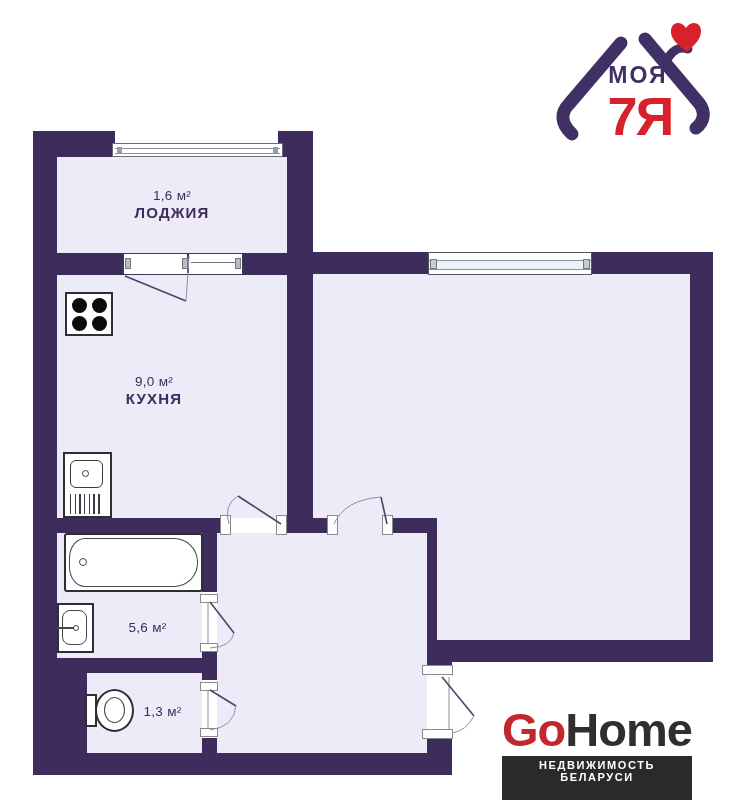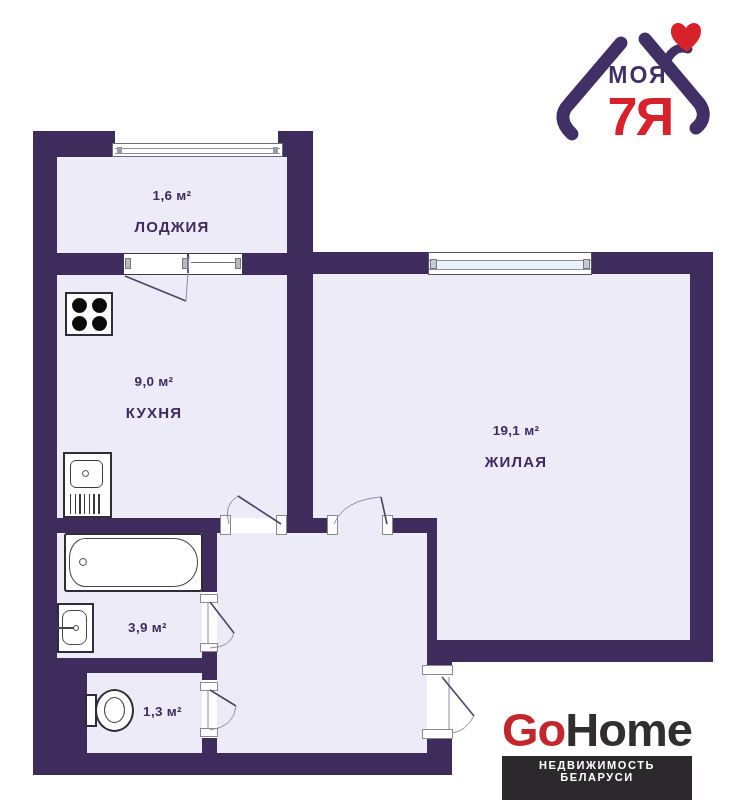--- a/index.html
+++ b/index.html
@@ -11,22 +11,22 @@
     --page-bg:#ffffff;
   }
   html,body{margin:0;padding:0;background:var(--page-bg);
     font-family:"Liberation Sans","DejaVu Sans",sans-serif;}
   #canvas{position:relative;width:737px;height:800px;background:var(--page-bg);overflow:hidden;}
   .abs{position:absolute;}
   .room{position:absolute;background:var(--room-fill);}
   .wall{position:absolute;background:var(--wall);z-index:2;}
   .jamb{position:absolute;background:#fdfdfd;border:1px solid var(--jamb-border);z-index:4;box-sizing:border-box;}
   .label{position:absolute;z-index:5;text-align:center;color:var(--ink);}
-  .label .area{font-size:13.5px;font-weight:700;letter-spacing:.3px;}
-  .label .rname{font-size:15px;font-weight:700;letter-spacing:1.2px;margin-top:15px;}
+  .label .area{font-size:13.5px;font-weight:400;letter-spacing:.3px;}
+  .label .rname{font-size:15px;font-weight:700;letter-spacing:1.2px;margin-top:1px;}
   .window{position:absolute;background:#fff;box-sizing:border-box;z-index:3;}
   #svg-overlay{position:absolute;left:0;top:0;z-index:6;pointer-events:none;}
   .leaf{stroke:var(--leaf-line);stroke-width:1.6;fill:none;}
   .arc{stroke:var(--arc-line);stroke-width:1;fill:none;}
   .fixture{position:absolute;background:#fff;border:2px solid var(--fixture-line);box-sizing:border-box;z-index:3;}
   .burner{position:absolute;width:15px;height:15px;border-radius:50%;background:#0c0c0c;}
   
   .logo-arm{stroke:var(--logo-purple);fill:none;stroke-linecap:round;}
   .logo-heart{fill:var(--logo-red);stroke:none;}
   .moya{position:absolute;z-index:7;text-align:center;font-weight:700;color:var(--logo-purple);}
@@ -167,26 +167,22 @@
   </svg>
 
   <div class="label" style="left:107px;top:188px;width:130px;">
     <div class="area">1,6 м²</div>
     <div class="rname">ЛОДЖИЯ</div>
   </div>
   <div class="label" style="left:89px;top:374px;width:130px;">
     <div class="area">9,0 м²</div>
     <div class="rname">КУХНЯ</div>
   </div>
-  <div class="label" style="left:446px;top:423px;width:140px;">
-    <div class="area">19,1 м²</div>
-    <div class="rname">ЖИЛАЯ</div>
-  </div>
   <div class="label" style="left:100px;top:620px;width:95px;">
-    <div class="area">3,9 м²</div>
+    <div class="area">5,6 м²</div>
   </div>
   <div class="label" style="left:125px;top:704px;width:75px;">
     <div class="area">1,3 м²</div>
   </div>
 
   <div class="moya" style="left:595px;top:62px;width:86px;font-size:23px;letter-spacing:2px;">МОЯ</div>
   <div class="sevenya" style="left:588px;top:86px;width:104px;font-size:54px;line-height:60px;letter-spacing:-2px;">7Я</div>
 
   <div class="gohome" style="left:502px;top:706px;width:190px;">
     <div class="gohome-line"><span class="go">Go</span><span class="home">Home</span></div>

